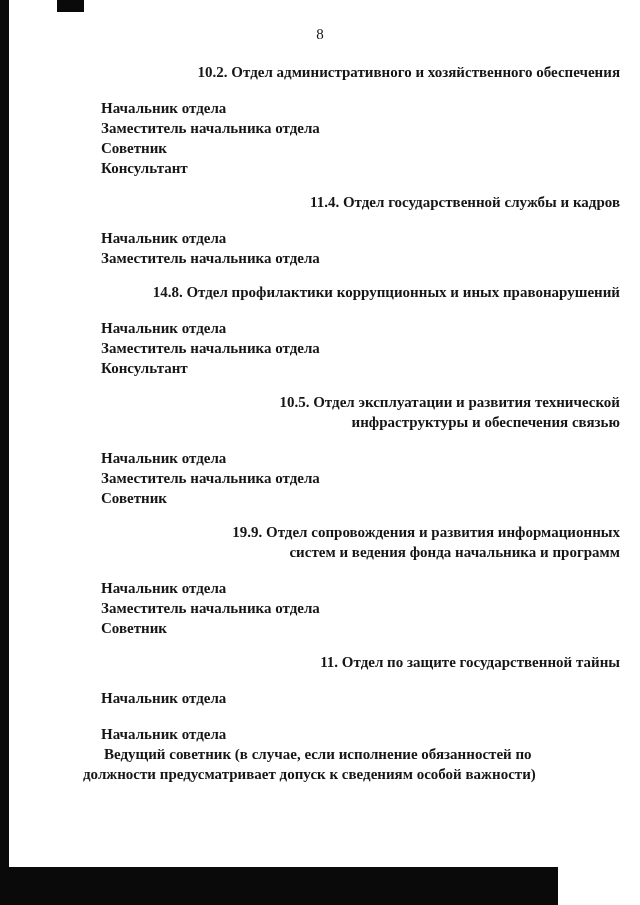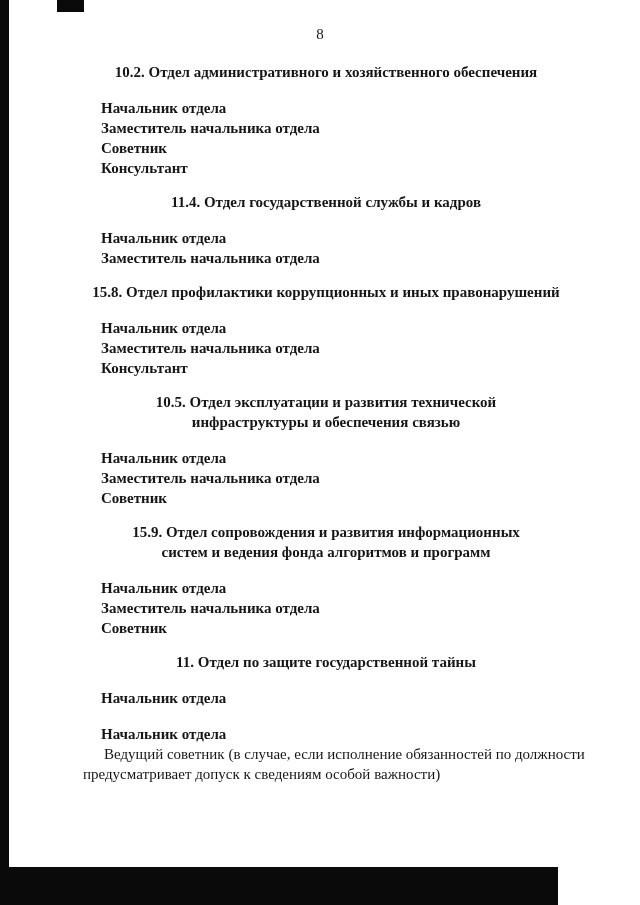--- a/index.html
+++ b/index.html
@@ -56,30 +56,31 @@
   .dept { margin: 0; }
   .heading {
     font-weight: bold;
     text-align: center;
     font-size: 15px;
     line-height: 20px;
     margin: 14px 0 0 0;
     padding-left: 12px;
   }
   .dept.first .heading { margin-top: 18px; }
-  .heading .hline { display: block; }
+  .heading .hline { display: block; text-align: right; }
   .positions {
     margin: 16px 0 0 81px;
   }
   .pos { line-height: 20px; font-weight: bold; }
   .note {
     margin: 0 0 12px 63px;
     width: 520px;
     text-indent: 21px;
     line-height: 20px;
+    font-weight: bold;
   }
 </style>
 </head>
 <body>
 
 <div class="scan-left-bar"></div>
 <div class="scan-top-mark"></div>
 <div class="scan-bottom-bar"></div>
 
 <main class="content">
@@ -103,21 +104,21 @@
       <span class="hline">11.4. Отдел государственной службы и кадров</span>
     </h2>
     <div class="positions">
       <div class="pos">Начальник отдела</div>
       <div class="pos">Заместитель начальника отдела</div>
     </div>
   </section>
 
   <section class="dept">
     <h2 class="heading">
-      <span class="hline">15.8. Отдел профилактики коррупционных и иных правонарушений</span>
+      <span class="hline">14.8. Отдел профилактики коррупционных и иных правонарушений</span>
     </h2>
     <div class="positions">
       <div class="pos">Начальник отдела</div>
       <div class="pos">Заместитель начальника отдела</div>
       <div class="pos">Консультант</div>
     </div>
   </section>
 
   <section class="dept">
     <h2 class="heading">
@@ -126,22 +127,22 @@
     </h2>
     <div class="positions">
       <div class="pos">Начальник отдела</div>
       <div class="pos">Заместитель начальника отдела</div>
       <div class="pos">Советник</div>
     </div>
   </section>
 
   <section class="dept">
     <h2 class="heading">
-      <span class="hline">15.9. Отдел сопровождения и развития информационных</span>
-      <span class="hline">систем и ведения фонда алгоритмов и программ</span>
+      <span class="hline">19.9. Отдел сопровождения и развития информационных</span>
+      <span class="hline">систем и ведения фонда начальника и программ</span>
     </h2>
     <div class="positions">
       <div class="pos">Начальник отдела</div>
       <div class="pos">Заместитель начальника отдела</div>
       <div class="pos">Советник</div>
     </div>
   </section>
 
   <section class="dept">
     <h2 class="heading">

